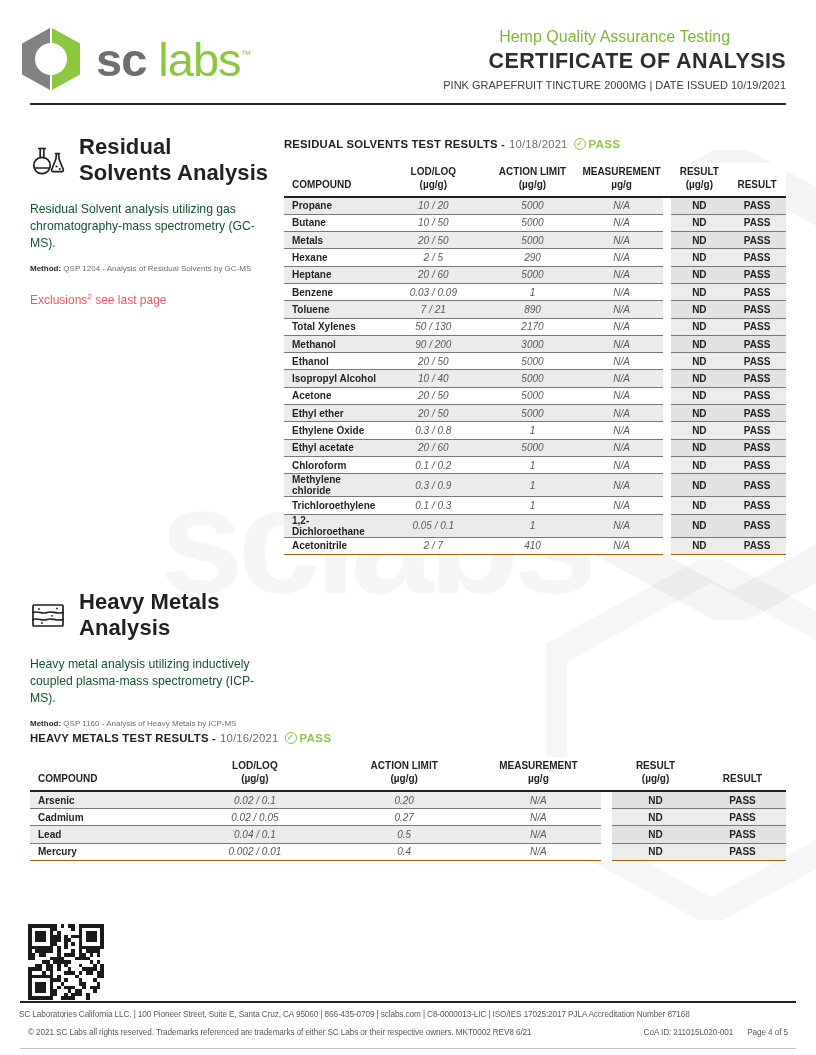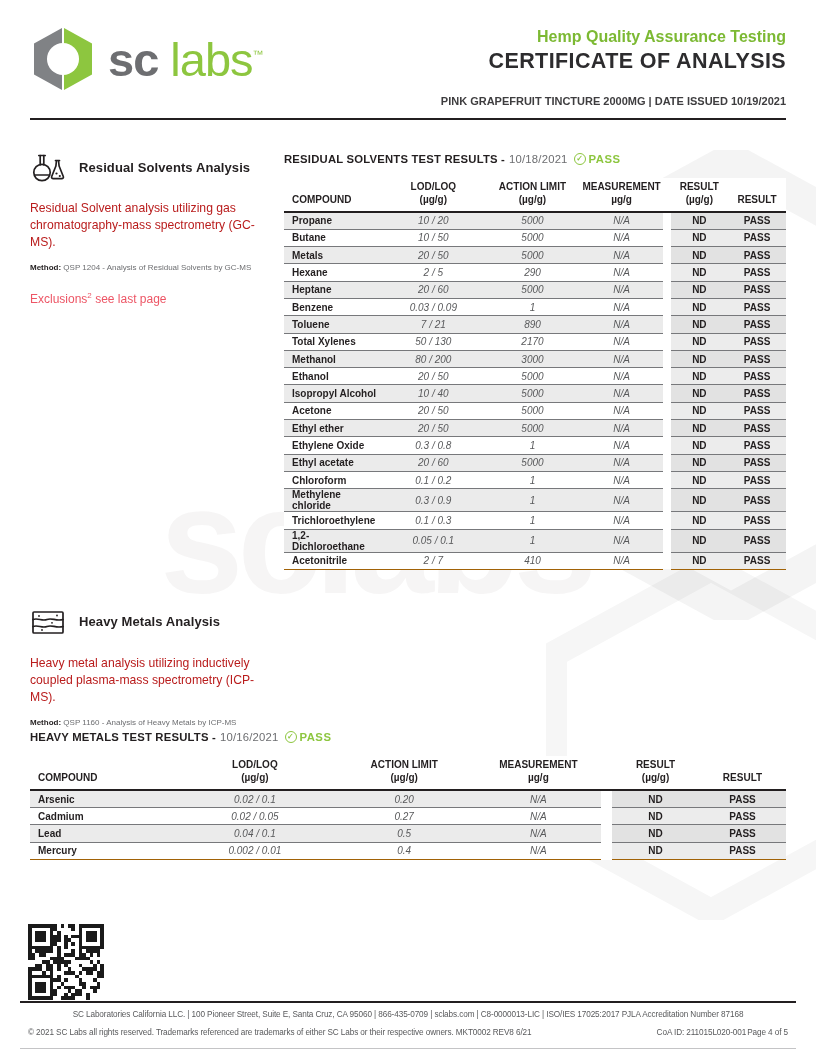--- a/index.html
+++ b/index.html
@@ -10,39 +10,39 @@
     margin:0 auto;
   }
   
   .watermark { position:absolute; z-index:0; pointer-events:none; }
   .wm-text { left:160px; top:455px; font-size:150px; font-weight:700; letter-spacing:-6px;
              color:rgba(35,31,32,0.045); }
   .wm-hex1 { right:-130px; top:150px; }
   .wm-hex2 { right:-60px; top:560px; }
   
   .header { display:flex; justify-content:space-between; align-items:flex-start;
-            padding:26px 30px 0 30px; position:relative; z-index:1; }
+            padding:26px 30px 0 18px; position:relative; z-index:1; }
   .logo { display:flex; align-items:center; gap:12px; }
   .logo-text { font-size:47px; line-height:1; letter-spacing:-1px; }
   .logo-sc { color:#6d6e71; font-weight:700; }
   .logo-labs { color:#8dc63f; font-weight:400; }
   .logo-tm { font-size:11px; color:#8dc63f; vertical-align:18px; font-weight:400; letter-spacing:0; }
   .header-right { text-align:right; margin-top:2px; }
-  .tagline { font-size:16px; font-weight:700; color:#7cb933; }
+  .tagline { font-size:16px; font-weight:400; color:#7cb933;text-align:center; }
   .coa-title { font-size:21.5px; font-weight:700; color:#2d2c2e; letter-spacing:0.4px; margin-top:3px; }
-  .coa-subtitle { font-size:11px; font-weight:700; color:#3e3d3f; margin-top:21px; }
+  .coa-subtitle { font-size:11px; font-weight:400; color:#3e3d3f; margin-top:5px; }
   .header-rule { border:none; border-top:2.5px solid #231f20; margin:11px 30px 0; position:relative; z-index:1; }
   
   .section { display:flex; margin:29px 30px 0; position:relative; z-index:1; }
   .section-left { width:254px; flex:none; padding-right:14px; }
   .section-right { flex:1; }
   .section-title-row { display:flex; align-items:center; gap:13px; }
   .section-icon { flex:none; width:36px; height:36px; display:flex; align-items:center; justify-content:center; }
-  .section-title { font-size:13px; font-weight:700; color:#231f20; letter-spacing:0.1px; }
-  .section-desc { font-size:12.2px; color:#b91c1c; line-height:1.38; margin-top:15px; }
+  .section-title { font-size:22px; font-weight:700; color:#231f20; letter-spacing:0.1px; }
+  .section-desc { font-size:12.2px; color:#14532d; line-height:1.38; margin-top:15px; }
   .method-line { font-size:8px; color:#6d6e71; margin-top:13px; }
   .method-label { font-weight:700; color:#231f20;margin-top:10px; }
   .note { font-size:12px; color:#ed5565; margin-top:19px; }
   .note sup { font-size:8px; }
   
   .results-header { display:flex; align-items:center; font-size:11.3px; font-weight:700;
                     color:#231f20; margin-top:4px; letter-spacing:0.2px; }
   .results-date { font-weight:400; color:#6d6e71; margin-left:4px; }
   .pass-badge { display:inline-flex; align-items:center; margin-left:6px; gap:3px; }
   .pass-circle { width:12px; height:12px; border:1.6px solid #8dc63f; border-radius:50%;
@@ -68,25 +68,25 @@
   tr.even td { background:#fff; }
   tr.even td.band { background:#ececec; }
   td.c-spacer, th.c-spacer { padding:0; }
   td.c-spacer { border-bottom:none !important; background:#fff !important; }
   th.c-spacer { border-bottom:2px solid #231f20; }
   .sec2 { margin-top:34px;flex-direction:column; }
   
   .qr { position:absolute; left:28px; top:924px; width:76px; height:76px; z-index:1; }
   .footer { position:absolute; left:0; right:0; bottom:6px; z-index:1; }
   .footer-rule { border:none; border-top:2px solid #231f20; margin:0 20px; }
-  .footer-line1 { font-size:8.2px; color:#58595b; text-align:center; margin-top:7px;
-                  padding:0 26px; white-space:nowrap; letter-spacing:-0.1px; }
+  .footer-line1 { font-size:8.2px; color:#58595b; text-align:left; margin-top:7px;
+                  padding:0 19px; white-space:nowrap; letter-spacing:-0.1px; }
   .footer-line2 { display:flex; justify-content:space-between; font-size:8.2px; color:#58595b;
                   padding:0 28px; margin-top:9px; letter-spacing:-0.1px; }
-  .footer-line2-right { display:flex; gap:1px; }
+  .footer-line2-right { display:flex; gap:14px; }
   .page-edge { border:none; border-top:1.5px solid #c4c4c6; margin:11px 20px 0; }
   .icon-stroke { stroke:#231f20; fill:none; stroke-width:1.7; stroke-linecap:round; stroke-linejoin:round; }
 </style>
 </head>
 <body>
 
 <div class="page">
 
   <div class="watermark wm-text">sclabs</div>
   <svg class="watermark wm-hex1" width="430" height="470" viewBox="0 0 430 470">
@@ -249,21 +249,21 @@
               <td class="c-compound">Total Xylenes</td>
               <td class="c-num">50 / 130</td>
               <td class="c-num">2170</td>
               <td class="c-num">N/A</td>
               <td class="c-spacer"></td>
               <td class="c-result band">ND</td>
               <td class="c-pass band">PASS</td>
             </tr>
             <tr class="odd">
               <td class="c-compound">Methanol</td>
-              <td class="c-num">80 / 200</td>
+              <td class="c-num">90 / 200</td>
               <td class="c-num">3000</td>
               <td class="c-num">N/A</td>
               <td class="c-spacer"></td>
               <td class="c-result band">ND</td>
               <td class="c-pass band">PASS</td>
             </tr>
             <tr class="even">
               <td class="c-compound">Ethanol</td>
               <td class="c-num">20 / 50</td>
               <td class="c-num">5000</td>

